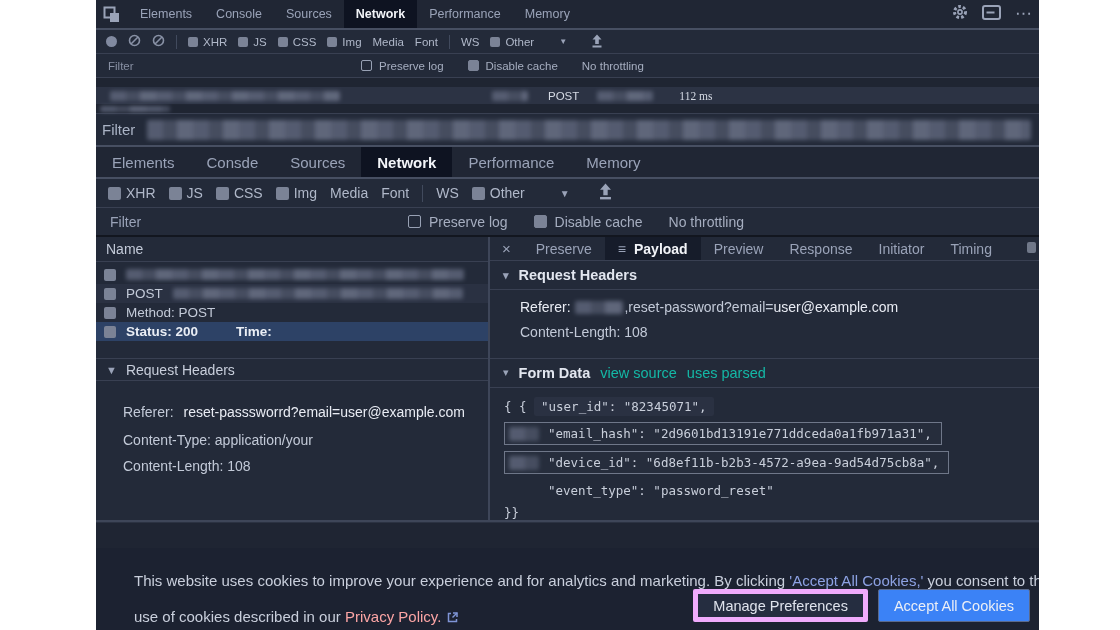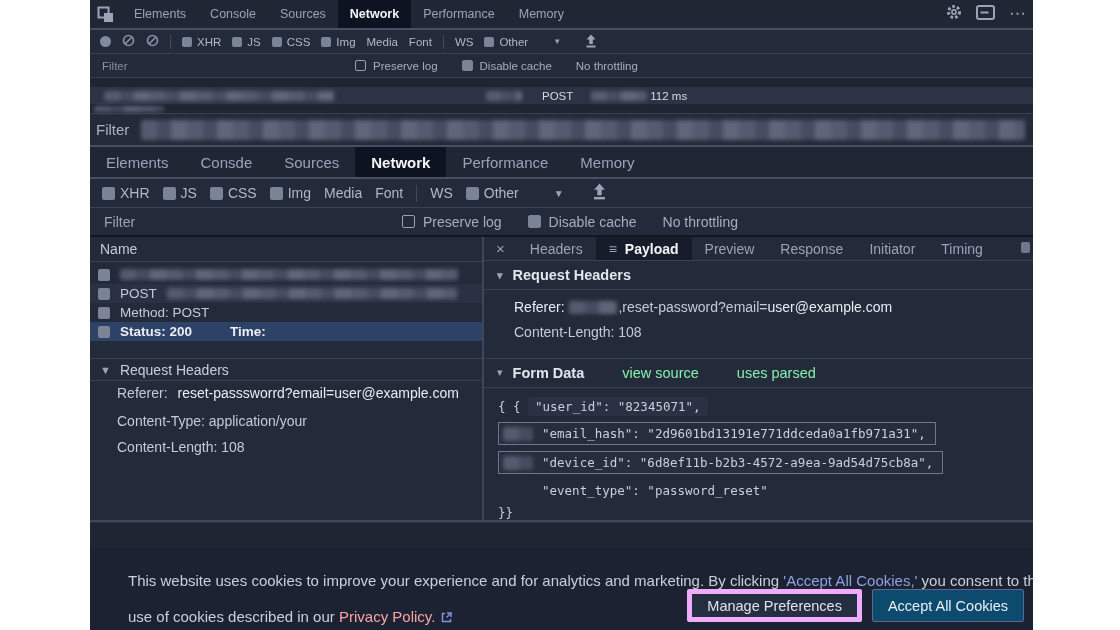--- a/index.html
+++ b/index.html
@@ -1,19 +1,19 @@
 <!DOCTYPE html>
 <html><head>
 <meta charset="utf-8">
 <style>
   * { box-sizing: border-box; }
   html,body { margin:0; padding:0; }
   body { width:1120px; height:630px; background:#ffffff; position:relative;
          font-family:"Liberation Sans", sans-serif; overflow:hidden; }
-  .screen { position:absolute; left:90px; top:0; width:943px; height:630px;
+  .screen { position:absolute; left:96px; top:0; width:943px; height:630px;
             background:#232a39; overflow:hidden; color:#9aa3b8; }
 
   
   .redact { background:repeating-linear-gradient(90deg,#5a6176 0 16px,#4a5164 16px 30px,#666d82 30px 46px);
             border-radius:2px; filter:blur(2px); opacity:.9; display:inline-block; }
 
   
   .m-tabbar { height:30px; background:#202634; display:flex; align-items:center;
               border-bottom:2px solid #474f62; position:relative; }
   .m-logo { margin:0 8px 0 7px; display:flex; align-items:center; }
@@ -78,42 +78,42 @@
   .req-row .sq { width:12px; height:12px; }
   .req-row.alt { background:#2a3142; }
   .req-row.selected { background:#2d4266; color:#eaeef5; font-weight:bold; }
   .row-spacer { height:3px; }
   .time-label { margin-left:28px; }
 
   .section-hdr { margin-top:17px; height:23px; border-top:1px solid #394052; border-bottom:1px solid #394052;
                  display:flex; align-items:center; gap:9px; padding-left:10px;
                  font-size:14px; color:#c8cedb; }
   .tri { color:#9aa3b8; font-size:11px; }
-  .detail-line { padding-left:27px; margin-top:4px; font-size:14px; color:#c3cad8; white-space:nowrap; }
+  .detail-line { padding-left:27px; margin-top:23px; font-size:14px; color:#c3cad8; white-space:nowrap; }
   .bright { color:#e9ecf4; }
 
   .right-pane { flex:1 1 auto; display:flex; flex-direction:column; position:relative; overflow:hidden; }
   .det-tabs { height:25px; display:flex; align-items:center; font-size:14px;
               border-bottom:1px solid #394052; position:relative; }
   .det-tab { padding:0 13px; height:100%; display:flex; align-items:center; gap:8px; color:#9aa3b8; }
   .det-tab.selected { background:#161c2a; color:#f2f4f8; font-weight:bold; }
   .close-x { padding:0 12px 0 12px; font-size:15px; color:#9aa3b8; }
   .hamb { font-size:14px; color:#9aa3b8; }
   .scroll-thumb { position:absolute; right:3px; top:5px; width:9px; height:11px;
                   background:#707889; border-radius:2px; }
 
   .det-sec-hdr { height:29px; display:flex; align-items:center; gap:10px; padding-left:13px;
                  font-size:14.5px; color:#e2e6ef; font-weight:bold; border-bottom:1px solid #394052; }
   .det-body { padding-bottom:18px; border-bottom:1px solid #394052; }
   .det-line { padding-left:30px; margin-top:9px; font-size:14px; color:#c3cad8; white-space:nowrap; }
   .ref-chip { width:48px; height:13px; vertical-align:-2px; margin:0 1px; }
   .det-form-hdr { height:30px; display:flex; align-items:center; gap:10px; padding-left:13px;
                   font-size:14.5px; border-bottom:1px solid #394052; }
   .form-title { color:#e2e6ef; font-weight:bold; }
-  .view-link { color:#86efac; margin-left:28px; }
+  .view-link { color:#14b8a6; }
 
   .payload { font-family:"DejaVu Sans Mono", monospace; font-size:12.5px; color:#c9cfdb;
              padding:9px 0 0 14px; }
   .pl-line1 { display:flex; align-items:center; }
   .pl-braces { width:30px; flex:0 0 auto; }
   .pl-l1text { background:#2a3142; padding:2px 7px; border-radius:2px; }
   .pl-box { border:1px solid #6f7789; background:#262d3c; display:flex; align-items:center;
             gap:9px; padding:3px 9px 3px 4px; margin-top:6px; width:fit-content; }
   .pl-chip { width:30px; height:14px; flex:0 0 auto; }
   .pl-plain { margin-top:9px; padding-left:44px; }
@@ -124,21 +124,21 @@
   .banner { height:82px; background:#1c2231; padding:9px 10px 0 26px; position:relative;
             font-size:15px; color:#c9cfdc; }
   .banner p { margin:12px; line-height:24px; white-space:nowrap; }
   .hl-link { color:#8da2e3; }
   .pp-link { color:#fca5a5; }
   .ext-ico { display:inline-block; vertical-align:-2px; margin-left:5px; }
   .banner-btns { position:absolute; right:9px; bottom:8px; display:flex; gap:10px; }
   .btn { height:33px; display:flex; align-items:center; padding:0 15px; font-size:14.5px;
          border-radius:2px; font-family:"Liberation Sans",sans-serif; cursor:pointer; }
   .btn-manage { background:#252d40; border:5px solid #f0abfc; color:#dfe3ec; }
-  .btn-accept { background:#0c4a6e; border:1px solid #5b6a8c; color:#eceff6; }
+  .btn-accept { background:#3b82f6; border:1px solid #5b6a8c; color:#eceff6; }
 </style>
 </head>
 <body>
 
 <div class="screen">
 
   <div class="m-tabbar">
     <span class="m-logo">
       <svg width="17" height="17" viewBox="0 0 17 17">
           <rect x="1.5" y="1.5" width="10" height="10" fill="none" stroke="#9aa3b8" stroke-width="2"></rect>
@@ -238,21 +238,21 @@
     <span class="gap18"></span>
     <span>No throttling</span>
   </div>
 
   <div class="m-rows">
     <div class="m-row-main">
       <span class="redact" style="width:230px;height:10px;margin-left:14px;"></span>
       <span class="redact" style="width:36px;height:10px;margin-left:152px;"></span>
       <span style="margin-left:20px;color:#d5dae4;">POST</span>
       <span class="redact" style="width:56px;height:10px;margin-left:18px;"></span>
-      <span style="margin-left:3px;color:#d5dae4;">112 ms</span>
+      <span style="margin-left:26px;color:#d5dae4;font-family:Liberation Serif, serif;">112 ms</span>
     </div>
     <span class="redact m-row-bstrip"></span>
   </div>
 
   <div class="zoom-filter">
     <span>Filter</span>
     <span class="redact"></span>
   </div>
 
   <div class="d-tabbar">
@@ -364,21 +364,21 @@
       </div>
       <div class="detail-line" style="margin-top:10px;">
         <span>Content-Length: 108</span>
       </div>
     </div>
 
     <div class="right-pane">
       <div class="det-tabs">
         <span class="close-x">×</span>
         <div class="det-tab">
-            <span>Headers</span>
+            <span>Preserve</span>
           </div>
         <div class="det-tab selected">
           <span class="hamb">≡</span>
           <span>Payload</span>
         </div>
         <div class="det-tab">
             <span>Preview</span>
           </div>
         <div class="det-tab">
             <span>Response</span>

